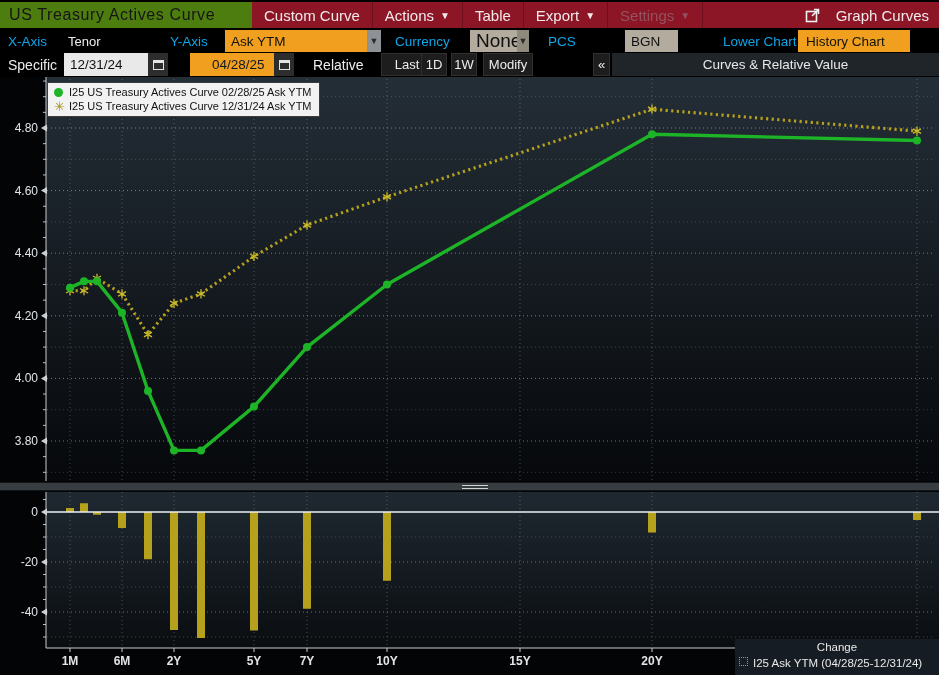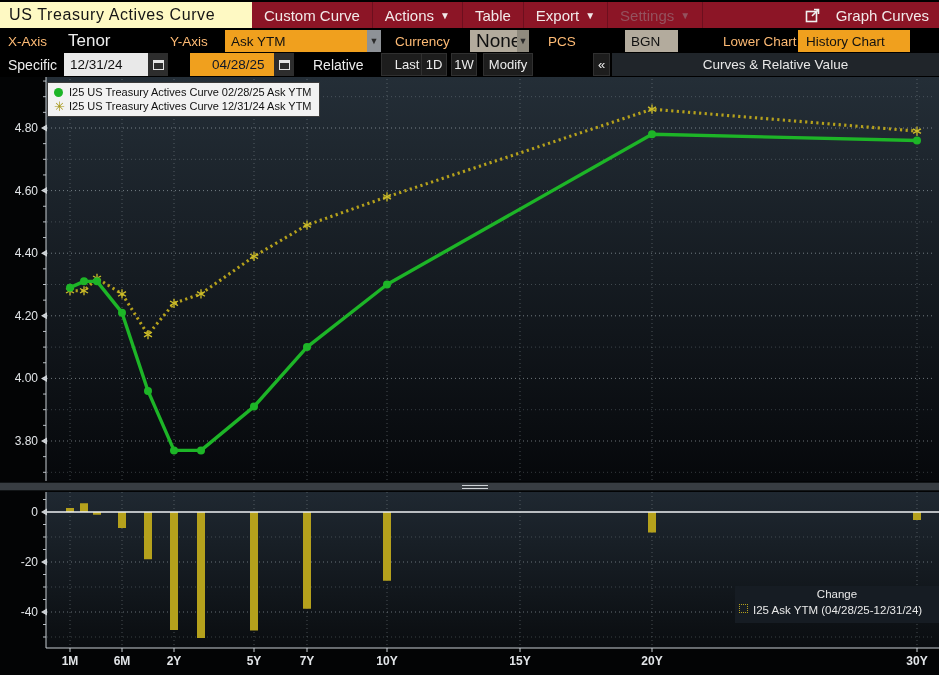--- a/index.html
+++ b/index.html
@@ -3,35 +3,35 @@
 <meta charset="utf-8">
 <style>
   * { margin:0; padding:0; box-sizing:border-box; }
   html,body { background:#000; }
   body { font-family:"Liberation Sans","DejaVu Sans",sans-serif; }
   .screen { position:relative; width:939px; height:675px; background:#000; overflow:hidden; }
 
   
   .row1 { position:absolute; top:2px; left:0; width:939px; height:26px;
           background:#8c1526; display:flex; align-items:stretch; }
-  .title-box { background:#fef9c3; color:#161616; font-size:16px; letter-spacing:.6px;
+  .title-box { background:#4d7c0f; color:#161616; font-size:16px; letter-spacing:.6px;
                display:flex; align-items:center; padding:0 9px; margin:0; min-width:252px; }
   .rbtn { color:#f2e9e9; font-size:15px; display:flex; align-items:center; gap:6px;
           padding:0 12px; border-right:1px solid #6d0f1e; white-space:nowrap; cursor:default; }
   .rbtn.disabled { color:#94525e; }
   .caret { font-size:10px; line-height:1; transform:translateY(1px); }
   .r1spacer { flex:1; }
   .graph-curves { border-right:none; padding-right:10px; }
   .exp-icon { display:flex; align-items:center; padding:0 4px 0 10px; }
 
   
   .row2 { position:absolute; top:30px; left:0; width:939px; height:22px; background:#000; }
   .row2 > div { position:absolute; top:0; height:22px; display:flex; align-items:center; }
-  .olabel { color:#fdba74; font-size:13.5px; }
-  .wvalue { color:#ededed; font-size:17px;text-align:center; }
+  .olabel { color:#0ea5e9; font-size:13.5px; }
+  .wvalue { color:#ededed; font-size:13px;text-align:center; }
   .dd { background:#f0a01e; color:#111; font-size:13.5px; padding-left:6px; }
   .dd-arrow { background:#8e9297; color:#2b2b2b; width:14px; height:22px; font-size:9px;
               display:flex; align-items:center; justify-content:center; }
   .dd-gray { background:#b3ab9d; color:#111; font-size:19px; padding-left:6px; }
   .dd-gray-arrow { background:#8f8a7e; color:#2b2b2b; width:12px; height:22px; font-size:9px;
                    display:flex; align-items:center; justify-content:center; }
   .flat-box { background:#b3ab9d; color:#111; font-size:13.5px; justify-content:flex-start; padding-left:6px;margin-left:45px; }
   .amber-box { background:#f0a01e; color:#111; font-size:13.5px; justify-content:flex-start; padding-left:8px; }
 
   
@@ -54,21 +54,21 @@
   .legend-row { display:flex; align-items:center; gap:6px; height:14px;
                 font-size:11px; color:#101010; white-space:nowrap; }
   .dot-green { width:9px; height:9px; border-radius:50%; background:#1db527; flex:0 0 auto; }
   .star-yellow { color:#a39312; font-size:13px; line-height:9px; width:9px; flex:0 0 auto; }
 
   .divider { position:absolute; left:0; top:405px; width:939px; height:9px;
              background:#383d42; border-top:1px solid #121517; border-bottom:1px solid #121517; }
   .divider-handle { position:absolute; left:462px; top:2px; width:26px; height:4px;
                     border-top:1px solid #cfd3d6; border-bottom:1px solid #cfd3d6; }
 
-  .legend-lower { position:absolute; left:735px; top:509px; width:204px; height:37px;
+  .legend-lower { position:absolute; left:735px; top:562px; width:204px; height:37px;
                   background:#161c23; padding:2px 4px 0 4px; z-index:5; }
   .legend-lower .t { text-align:center; color:#e8e8e8; font-size:11.5px; height:16px; }
   .legend-lower .r { display:flex; align-items:flex-start; gap:5px; color:#e8e8e8; font-size:11.5px; white-space:nowrap; }
   .chg-icon { width:9px; height:9px; border:1px dotted #b5a11c; flex:0 0 auto; }
 </style>
 </head>
 <body>
 
 <div class="screen">
 

